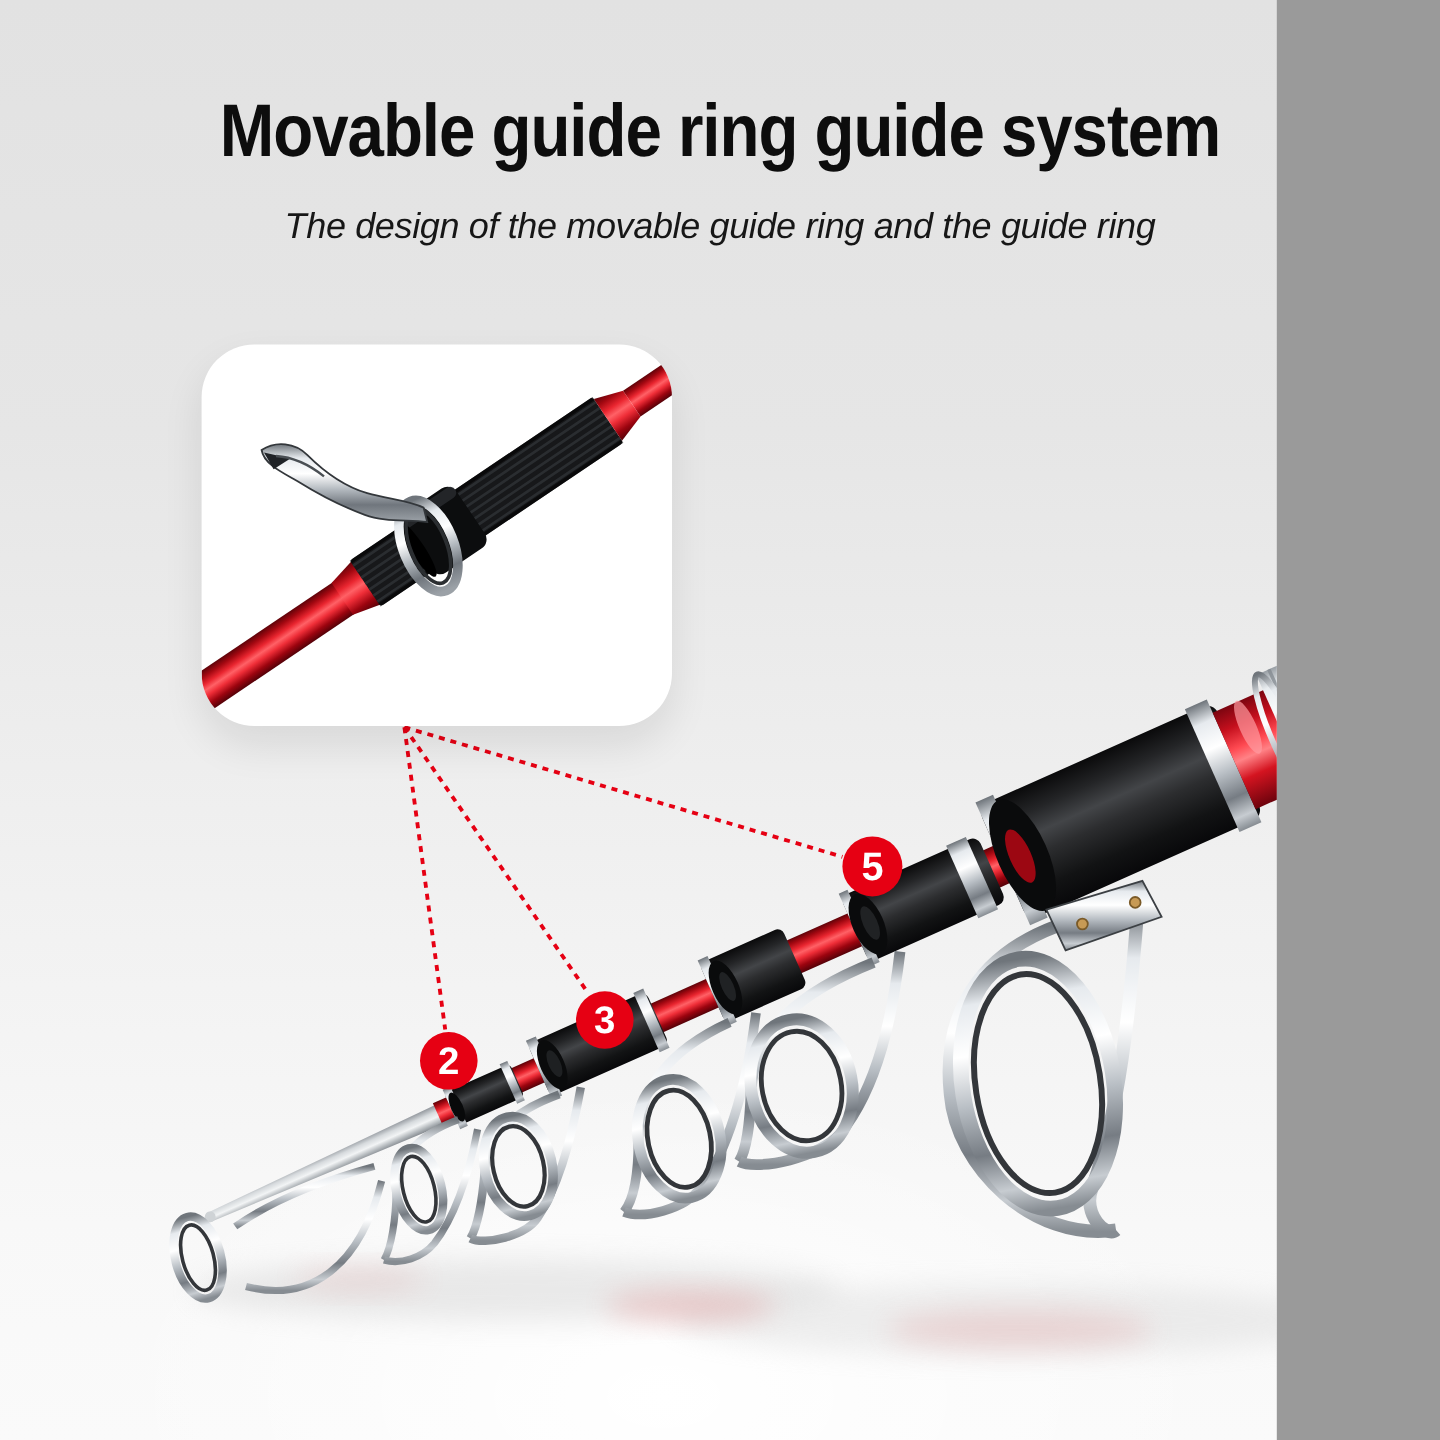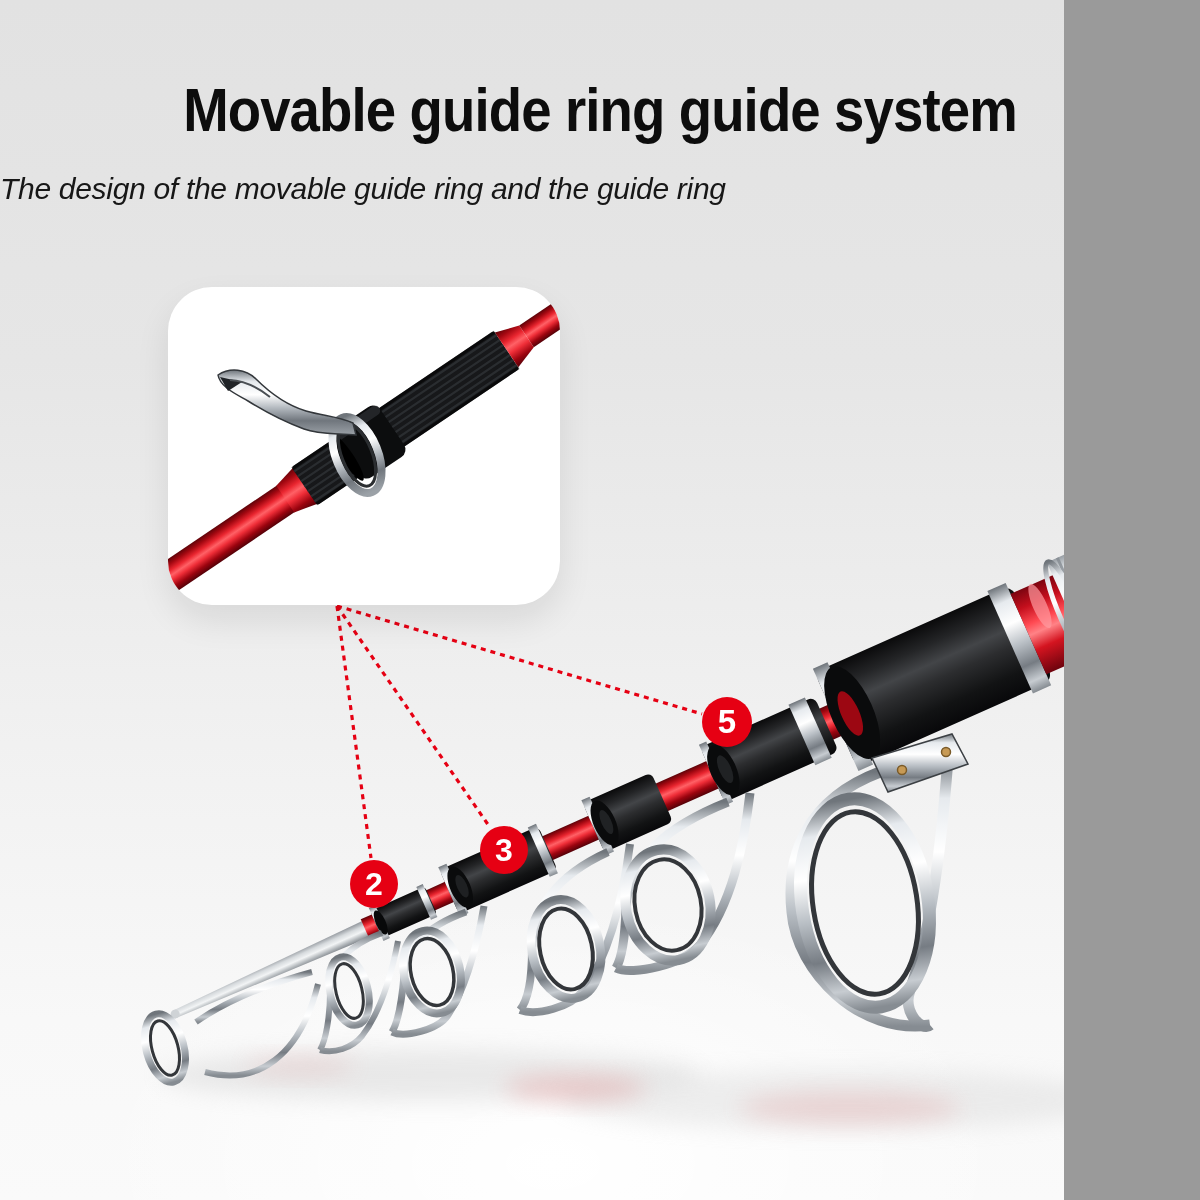--- a/index.html
+++ b/index.html
@@ -11,21 +11,21 @@
       linear-gradient(180deg,#e2e2e2 0%,#e6e6e6 30%,#f1f1f1 62%,#f8f8f8 85%,#fafafa 100%);
   }
   .title{
     position:absolute;top:74px;left:0;width:1200px;margin:0;
     text-align:center;font-size:62px;font-weight:bold;color:#0d0d0d;
     letter-spacing:-1px;white-space:nowrap;
     transform:scaleX(0.88);transform-origin:50% 50%;
   }
   .subtitle{
     position:absolute;top:167px;left:0;width:1200px;margin:0;
-    text-align:left;font-style:italic;font-size:30px;line-height:43px;
+    text-align:center;font-style:italic;font-size:30px;line-height:43px;
     color:#171717;letter-spacing:-0.3px;
   }
   .inset{
     position:absolute;left:168px;top:287px;width:392px;height:318px;
     background:#ffffff;border-radius:44px;overflow:hidden;
     box-shadow:0 16px 34px rgba(0,0,0,0.09);
   }
   .inset svg{display:block;width:100%;height:100%;}
   .rod-svg{position:absolute;left:0;top:0;width:1200px;height:1200px;}
   .badge{

